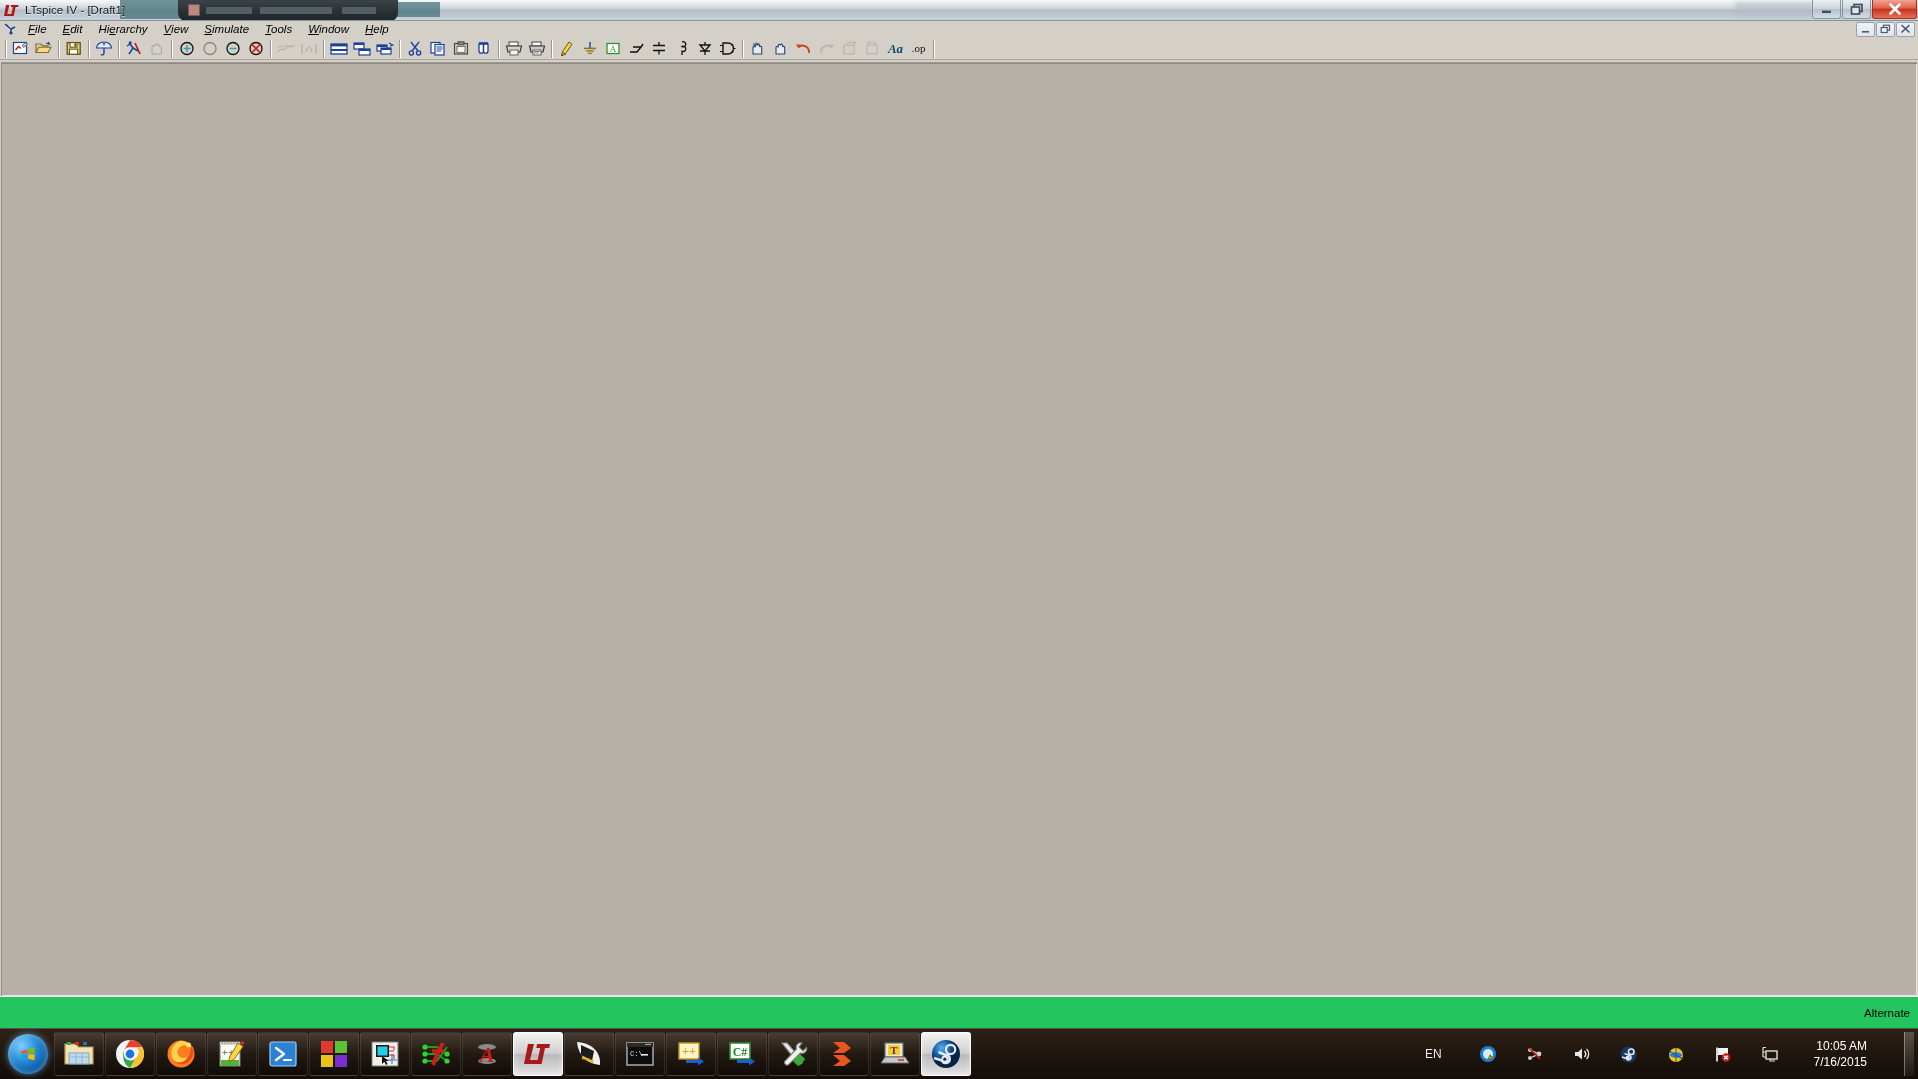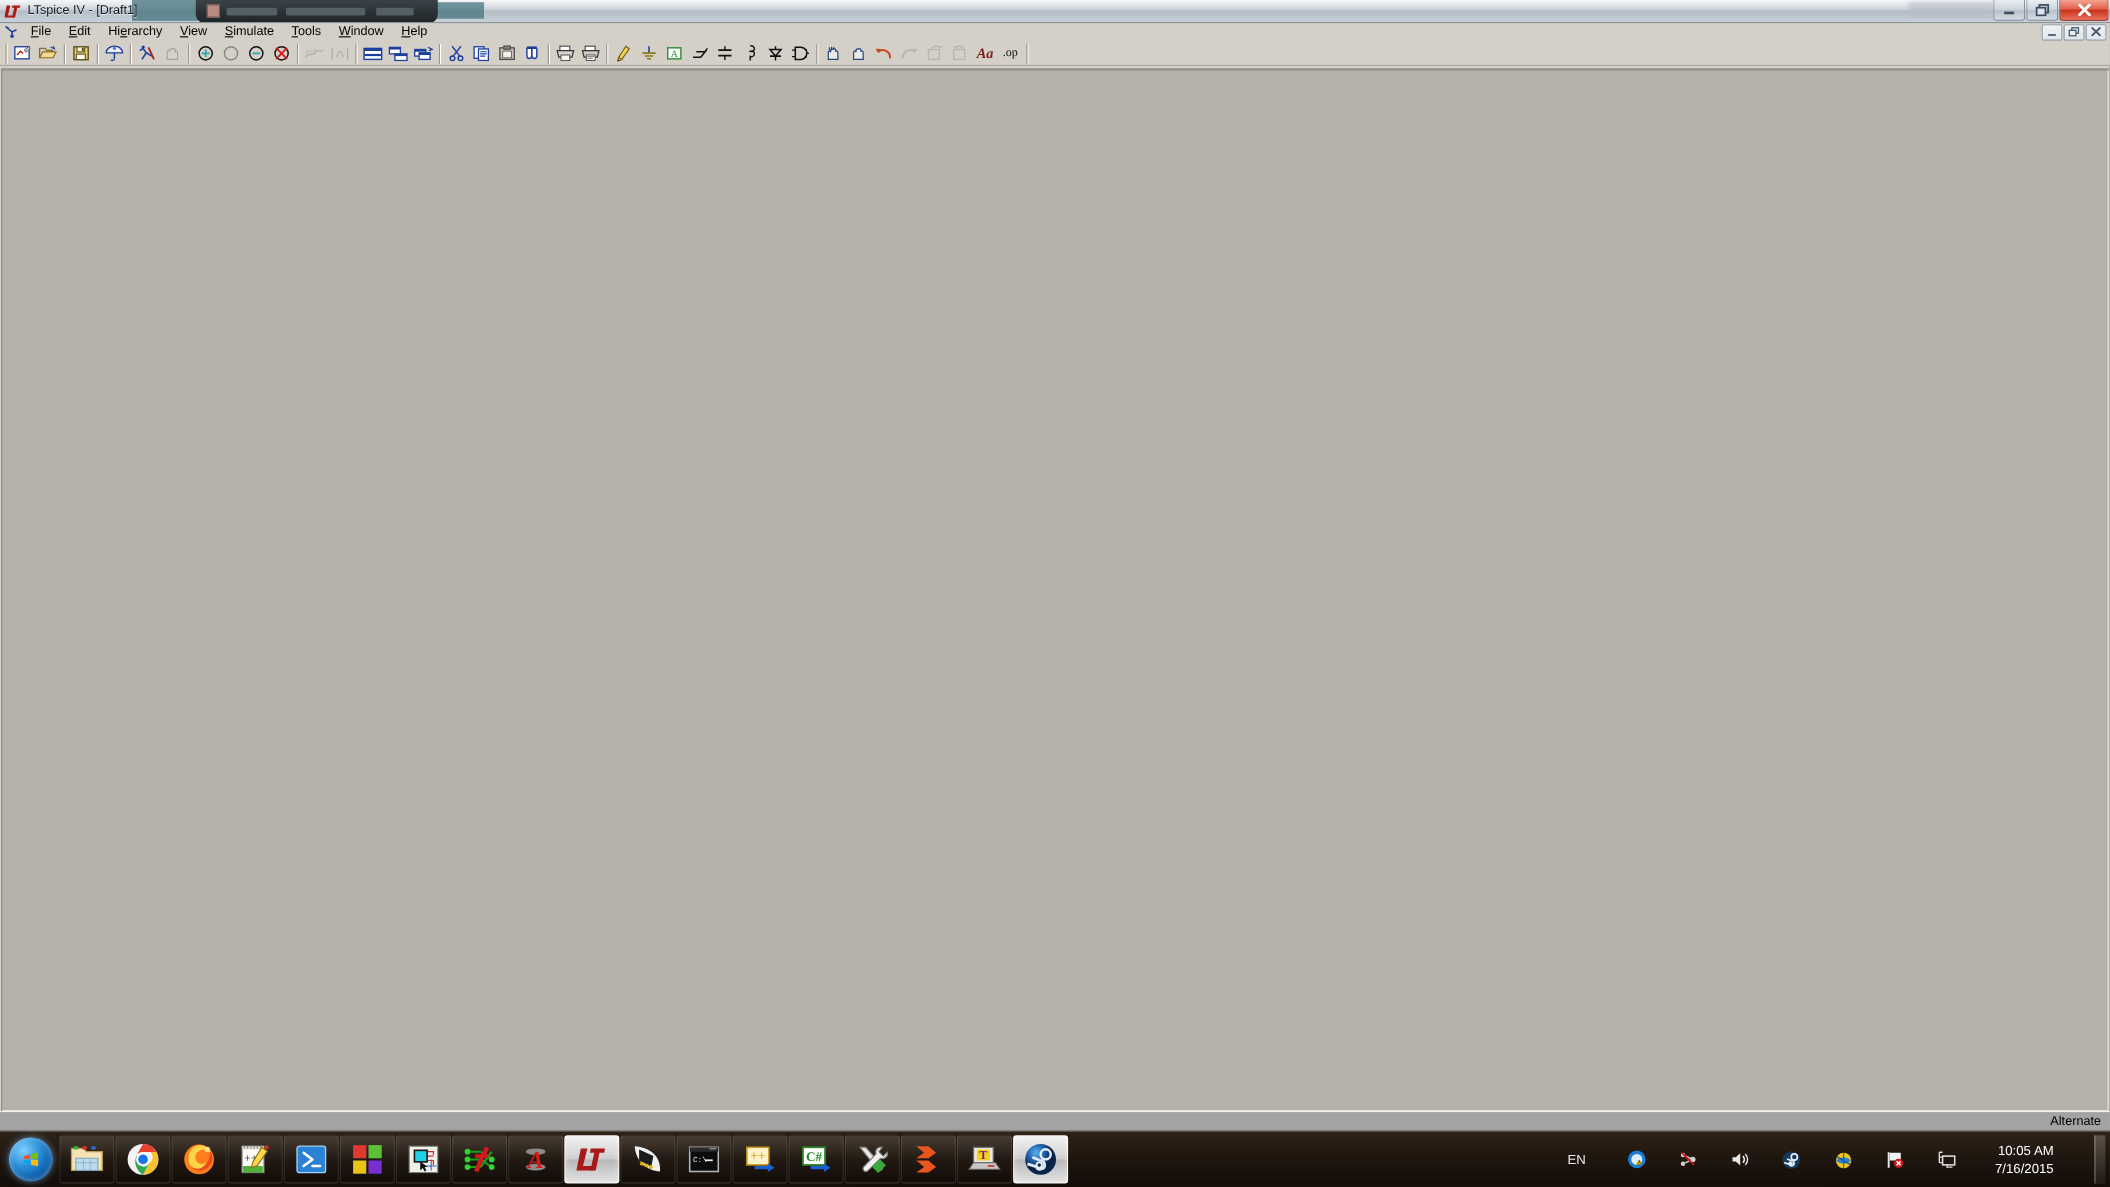--- a/index.html
+++ b/index.html
@@ -90,20 +90,21 @@
     width: 45px;
     background: linear-gradient(180deg,#f2a392 0%,#e2604a 45%,#c9331c 52%,#e8705a 100%);
     border-color:#9c3520;
   }
 
   
   #menubar {
     height: 17px; display:flex; align-items:center;
     background:#d4d0c8; flex:none;
     border-bottom:1px solid #d4d0c8;
+    font-style:italic;
   }
   #mdi-icon { width:16px; height:15px; margin-left:3px; display:flex; align-items:center; justify-content:center; flex:none;}
   .menu-item {
     font-size: 11.5px; color:#000; padding: 1px 7px; margin-left:2px;
     white-space:nowrap; line-height:14px;
   }
   .menu-item u { text-decoration: underline; }
   #mdi-controls { margin-left:auto; display:flex; gap:1px; margin-right:3px; }
   .mdibtn {
     width:19px; height:15px;
@@ -133,22 +134,22 @@
   #mdi-client {
     flex: 1 1 auto;
     background: #b5b1a9;
     border-top: 1px solid #9c9890;
     margin: 2px 1px 0 1px;
     box-shadow: inset 1px 1px 0 #8e8a82, inset -1px -1px 0 #e8e6e2;
   }
 
   
   #statusbar {
-    height: 18px; flex:none;
-    background:#a3a3a3;
+    height: 32px; flex:none;
+    background:#22c55e;
     border-top:1px solid #f2f0ec;
     display:flex; align-items:center; justify-content:flex-end;
     padding-right: 8px;
     font-size: 11.5px; color:#000;
   }
 
   
   #taskbar {
     position:absolute; left:0; bottom:0; width:1918px; height:51px;
     background: linear-gradient(180deg, rgba(40,30,20,.88) 0%, rgba(28,20,13,.94) 50%, rgba(18,12,8,.97) 100%),
@@ -566,21 +567,21 @@
 
       <div class="tb-btn disabled">
         <svg width="16" height="15" viewBox="0 0 16 15">
           <rect x="2" y="4" width="10" height="9" fill="none" stroke="#8a8a8a" stroke-width="1.2"></rect>
           <path d="M11 3 A5 5 0 0 0 3 3" fill="none" stroke="#8a8a8a" stroke-width="1.2"></path>
           <path d="M3 3 L1.5 1 L5 .8 Z" fill="#8a8a8a"></path>
         </svg>
       </div>
 
       <div class="tb-btn">
-        <span style="font-family:'Liberation Serif',serif;font-size:13px;font-style:italic;font-weight:bold;color:#7f1d1d;line-height:13px;">Aa</span>
+        <span style="font-family:'Liberation Serif',serif;font-size:13px;font-style:italic;font-weight:bold;color:#0c4a6e;line-height:13px;">Aa</span>
       </div>
 
       <div class="tb-btn">
         <span style="font-family:'Liberation Serif',serif;font-size:11px;color:#111;line-height:11px;">.op</span>
       </div>
       <div class="tb-end"></div>
     </div>
 
     <div id="mdi-client"></div>
 

